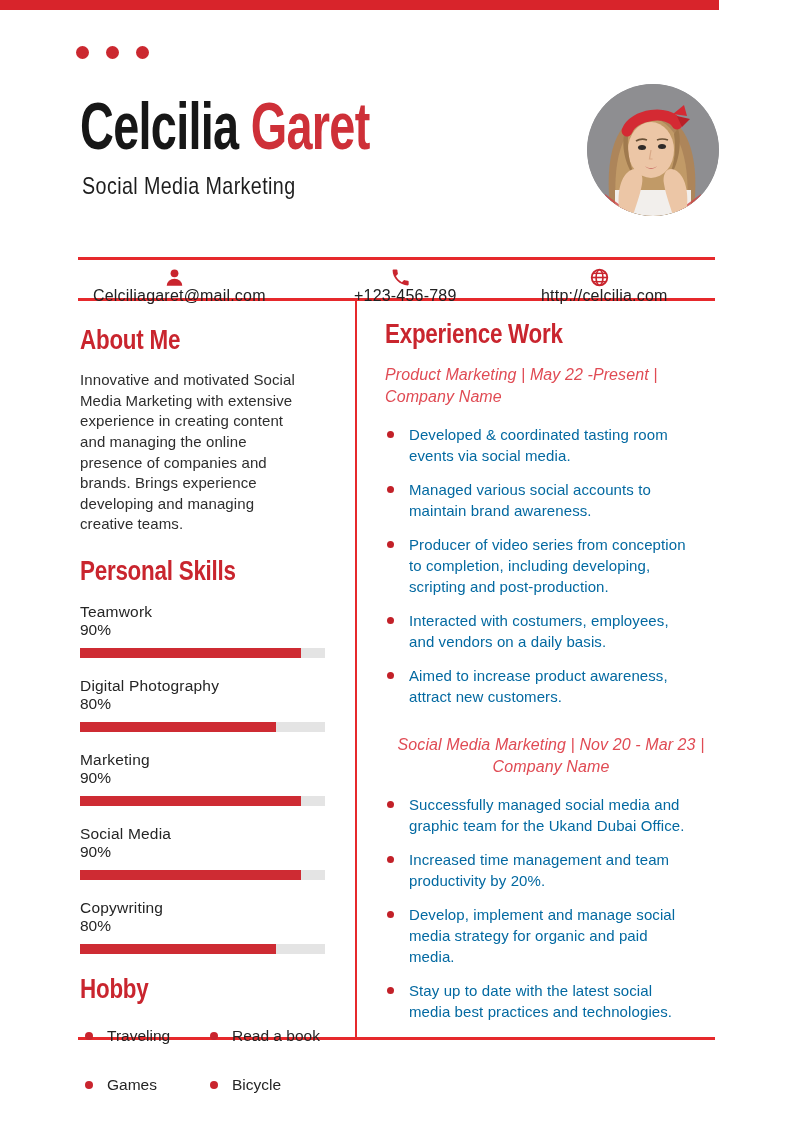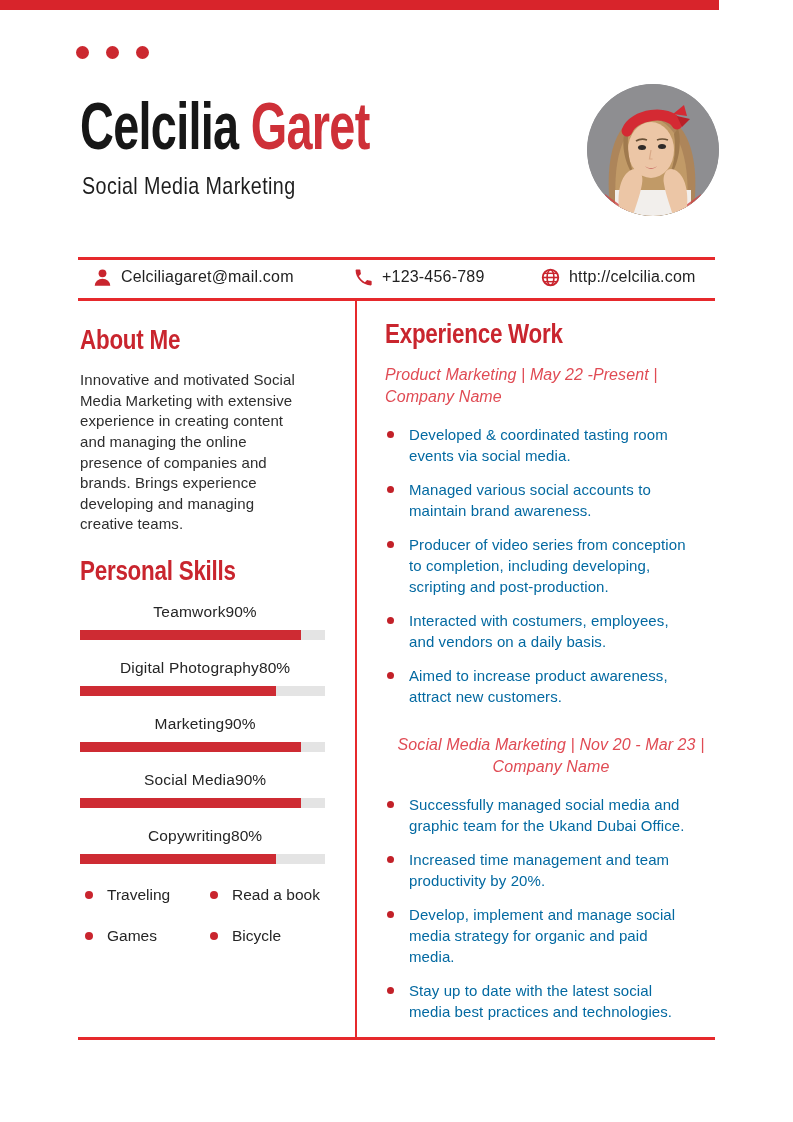--- a/index.html
+++ b/index.html
@@ -31,21 +31,21 @@
   
   .photo{
     position:absolute;left:587px;top:84px;width:132px;height:132px;
     border-radius:50%;overflow:hidden;background:#8e8e91;
   }
   .photo svg{display:block;}
   
   .rule{position:absolute;left:78px;width:637px;height:3px;background:#e6292c;}
   .rule.top{top:257px;}
   .rule.bottom{top:298px;}
-  .contact-item{position:absolute;top:268px;height:26px;display:flex;}
+  .contact-item{position:absolute;top:268px;height:26px;display:flex;align-items:center;flex-direction:column;}
   .contact-item .cicon{width:19px;height:19px;margin-right:9px;flex:0 0 auto;}
   .contact-item .ctext{font-size:16px;color:#222222;letter-spacing:.2px;white-space:nowrap;}
   .contact-email{left:93px;}
   .contact-phone{left:354px;}
   .contact-web{left:541px;}
   
   .v-divider{position:absolute;left:355px;top:301px;width:2px;height:736px;background:#e6292c;}
   .bottom-rule{position:absolute;left:78px;top:1037px;width:637px;height:3px;background:#e6292c;}
   .col-left{position:absolute;left:80px;top:324px;width:250px;}
   .col-right{position:absolute;left:385px;top:318px;width:332px;}
@@ -53,28 +53,28 @@
   h2{margin:0;font-size:28px;line-height:1.15;color:#c9252e;}
   h2 .cond{display:inline-block;transform:scaleX(.8);transform-origin:0 60%;font-weight:bold;letter-spacing:-.3px;white-space:nowrap;}
   
   .about-text{
     margin:14px 0 20px 0;font-size:15px;line-height:20.6px;color:#2e2e2e;
     white-space:pre-line;letter-spacing:.1px;
   }
   
   .skills-list{margin-top:16px;}
   .skill{margin-bottom:19px;}
-  .skill-row{display:flex;justify-content:center;align-items:baseline;margin-bottom:9px;}
+  .skill-row{display:flex;justify-content:center;align-items:baseline;margin-bottom:9px;flex-direction:column;}
   .skill-label{font-size:15.5px;color:#252525;letter-spacing:.2px;}
   .skill-pct{font-size:15.5px;color:#252525;}
   .bar{width:245px;height:10px;background:#e4e4e4;}
   .fill{height:10px;background:#ce2b33;}
   
   .hobby-sec h2{margin-top:9px;}
-  .hobby-grid{margin-top:22px;display:grid;grid-template-columns:125px auto;row-gap:23px;}
+  .hobby-grid{margin-top:22px;display:grid;grid-template-columns:125px auto;row-gap:31px;}
   .hobby-item{display:flex;align-items:center;}
   .hobby-item .hdot{width:8px;height:8px;border-radius:50%;background:#c9252e;margin:0 14px 0 5px;flex:0 0 auto;}
   .hobby-item .htext{font-size:15.5px;color:#252525;}
   
   .job{margin-top:0;}
   .job-title{
     margin:14px 0 17px 0;font-size:16px;line-height:21.5px;color:#e04b54;
     font-style:italic;white-space:pre-line;letter-spacing:.1px;
   }
   .job + .job .job-title{margin-top:27px;text-align:center;}
@@ -222,20 +222,21 @@
          <span class="skill-pct">80%</span>
        </div>
        <div class="bar">
          <div class="fill" style="width:80%"></div>
        </div>
      </div>
         </div>
     </section>
 
     <section class="hobby-sec">
+      <h2><span class="cond">Hobby</span></h2>
       <div class="hobby-grid">
           <div class="hobby-item">
        <span class="hdot"></span>
        <span class="htext">Traveling</span>
      </div>
           <div class="hobby-item">
        <span class="hdot"></span>
        <span class="htext">Read a book</span>
      </div>
           <div class="hobby-item">

